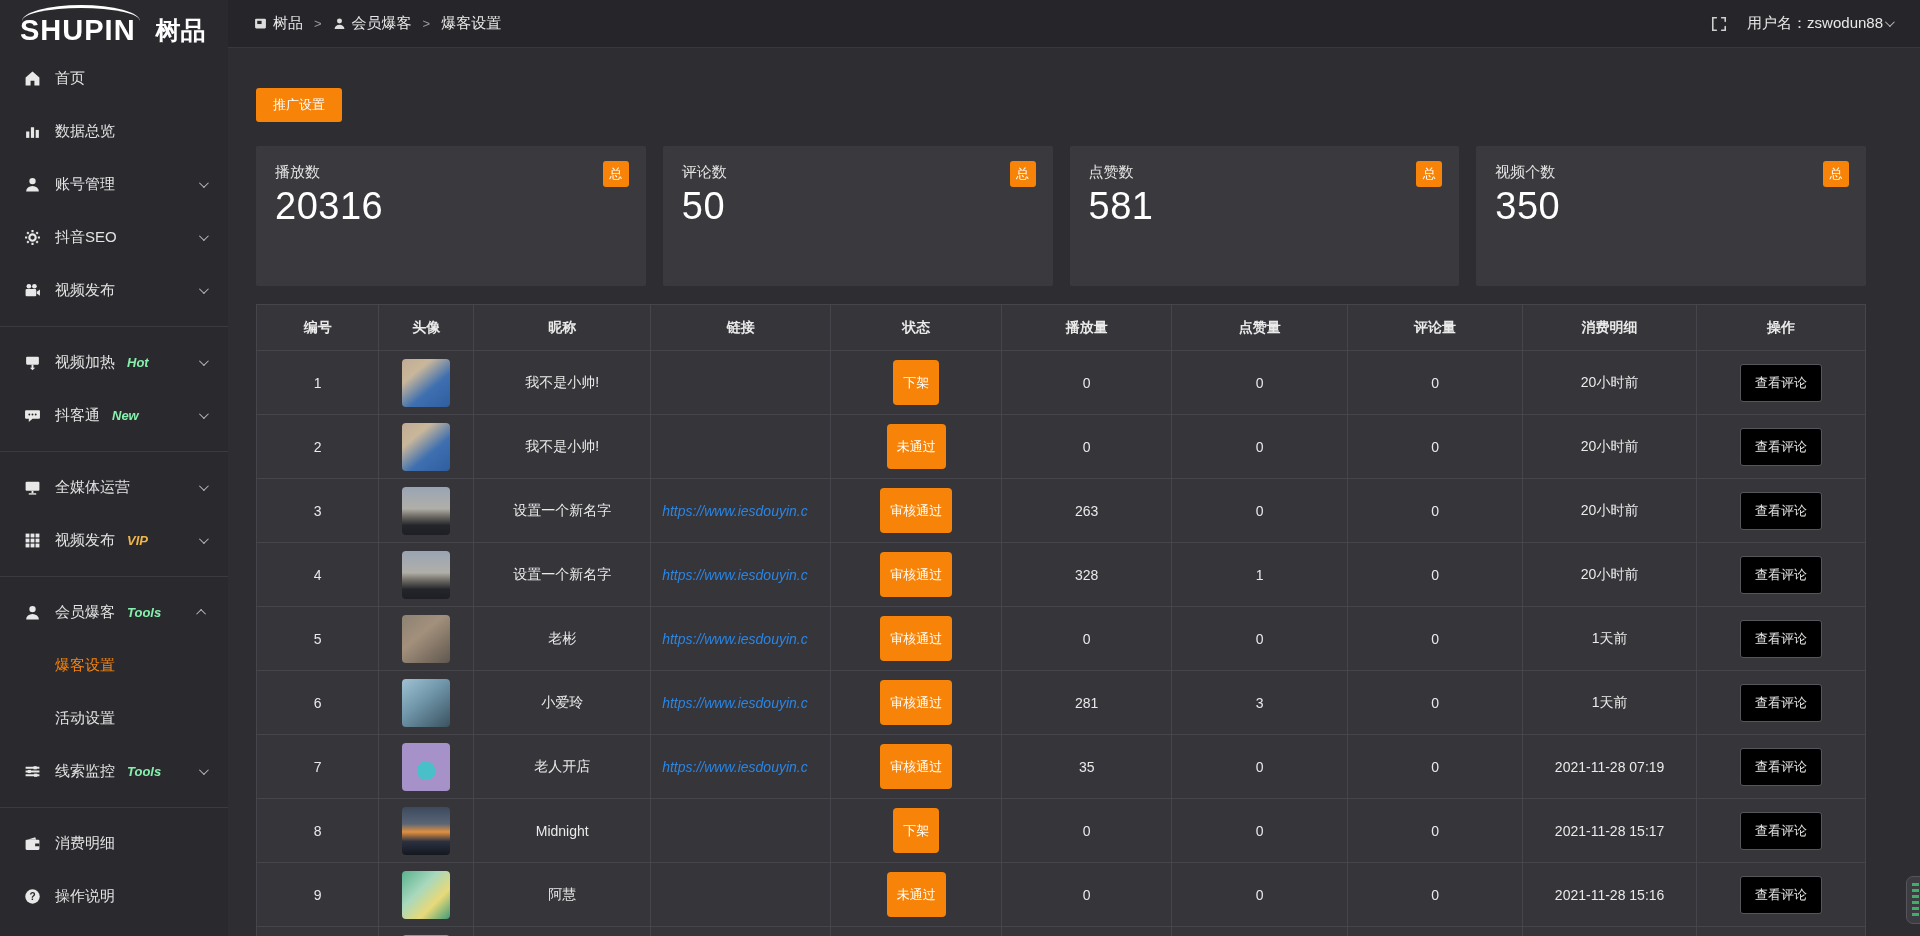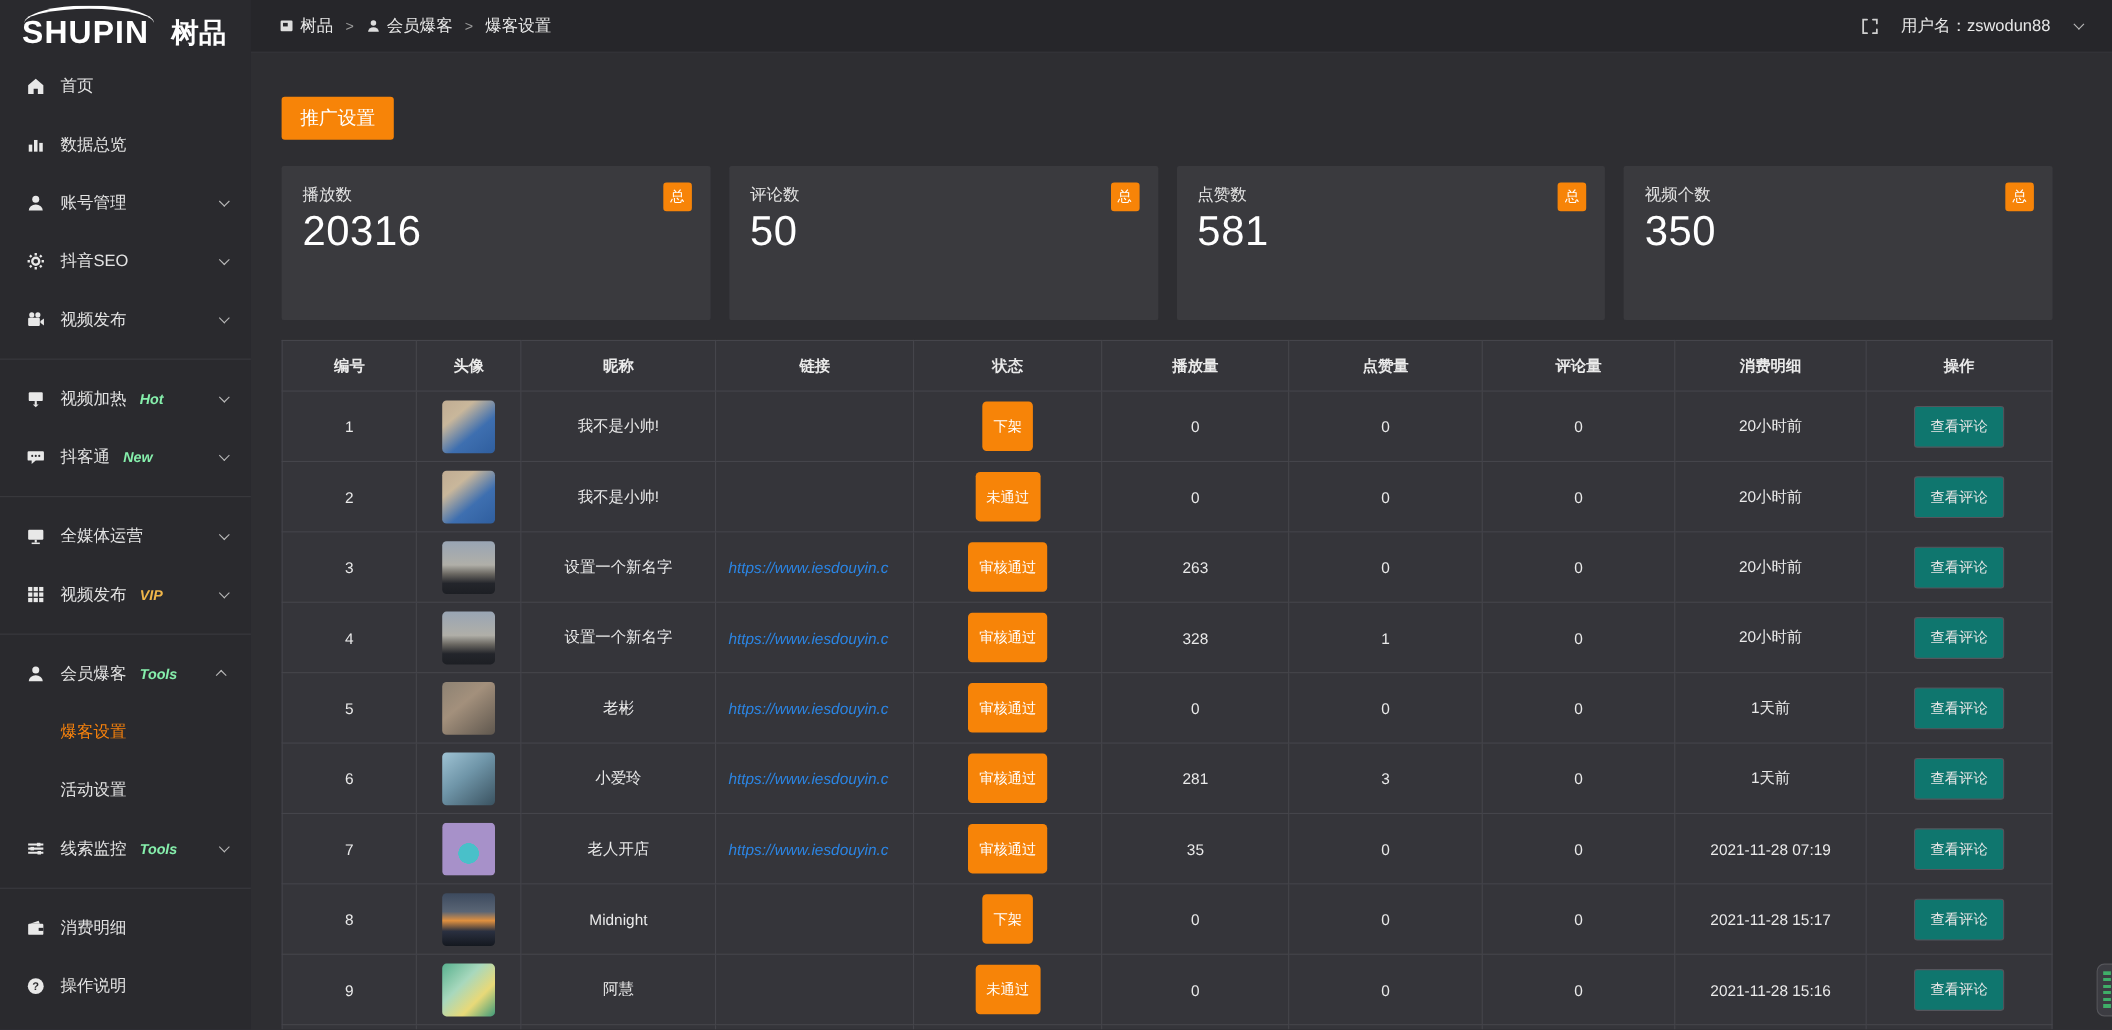--- a/index.html
+++ b/index.html
@@ -30,25 +30,25 @@
   .side-sub.active { color:#f7820c; }
   .side-divider { height:1px; background:#3a3a3f; margin:9px 0; }
   
   .main { margin-left:228px; height:100%; display:flex; flex-direction:column; }
   .topbar { height:48px; background:#26262a; border-bottom:1px solid #39393d;
     display:flex; align-items:center; justify-content:space-between; padding:0 28px 0 26px; flex:0 0 48px; }
   .crumbs { display:flex; align-items:center; gap:11px; font-size:15px; color:#e8e8e8; }
   .crumb { display:flex; align-items:center; gap:6px; cursor:pointer; }
   .crumb-sep { color:#9a9a9a; font-size:13px; }
   .top-right { display:flex; align-items:center; gap:20px; font-size:15px; color:#e8e8e8; }
-  .user-chip { display:flex; align-items:center; gap:21px; cursor:pointer; }
+  .user-chip { display:flex; align-items:center; gap:2px; cursor:pointer; }
   
   .content { flex:1; background:#2e2e32; padding:40px 54px 0 28px; overflow:hidden; }
   .promo-btn { background:#f78408; color:#fff; border:none; border-radius:3px;
-    padding:8px 17px; font-size:17px; cursor:pointer; font-family:inherit; }
+    padding:8px 17px; font-size:13px; cursor:pointer; font-family:inherit; }
   .cards { display:grid; grid-template-columns:repeat(4,1fr); gap:17px; margin-top:24px; }
   .card { height:140px; background:#3a3a3e; border-radius:2px; padding:17px 19px; position:relative; }
   .card-label { font-size:15px; color:#e3e3e3; }
   .card-value { font-size:38px; color:#fff; margin-top:3px; letter-spacing:0.5px; }
   .card-badge { position:absolute; top:15px; right:17px; width:26px; height:26px;
     background:#f78408; color:#fff; border-radius:3px; font-size:13px;
     display:flex; align-items:center; justify-content:center; }
   
   .table-wrap { margin-top:18px; }
   table { width:100%; border-collapse:collapse; table-layout:fixed; background:#35353a; }
@@ -62,21 +62,21 @@
   .av-boy-blue-shirt { background:linear-gradient(140deg,#c0ac93 0%,#c9b79b 28%,#3e6fb0 62%,#2f5e9e 100%); }
   .av-dusk-sky { background:linear-gradient(180deg,#99a5b4 0%,#b0afa8 45%,#6b6862 62%,#23252b 80%,#1d1f24 100%); }
   .av-man-portrait { background:linear-gradient(140deg,#8d8273 0%,#a3907c 40%,#5f574e 100%); }
   .av-teal-portrait { background:linear-gradient(140deg,#9fc3d4 0%,#6f95a8 45%,#3a5260 100%); }
   .av-purple-cartoon { background:radial-gradient(circle at 50% 58%,#49c0c9 0 25%,rgba(0,0,0,0) 26%),linear-gradient(#a791c9,#a791c9); }
   .av-sunset-water { background:linear-gradient(180deg,#3c4a5e 0%,#5a6575 35%,#e0903f 52%,#2a3040 72%,#14181f 100%); }
   .av-green-abstract { background:linear-gradient(135deg,#58b18f 0%,#a8d8bd 38%,#e8d978 68%,#3f9b7a 100%); }
   .av-blue-grey { background:linear-gradient(#7f98ad,#8fa5b8); }
   .status-pill { display:inline-block; background:#f78408; color:#fff; font-size:13px;
     padding:16px 10px; border-radius:4px; line-height:1; }
-  .view-btn { background:#0f766e; border:1px solid #55555c; color:#e6e6e6; border-radius:3px;
+  .view-btn { background:#000000; border:1px solid #55555c; color:#e6e6e6; border-radius:3px;
     padding:9px 14px; font-size:13px; cursor:pointer; font-family:inherit; }
   
   .float-widget { position:absolute; right:-8px; bottom:12px; width:22px; height:48px;
     background:#3c3c42; border:1px solid #55555a; border-radius:7px 0 0 7px; z-index:5;
     display:flex; align-items:center; padding-left:5px; cursor:pointer; }
   .float-bar { width:7px; height:34px;
     background:repeating-linear-gradient(#3fae68 0 3px, rgba(0,0,0,0) 3px 6px); }
   svg { display:block; }
 </style>
 </head>

